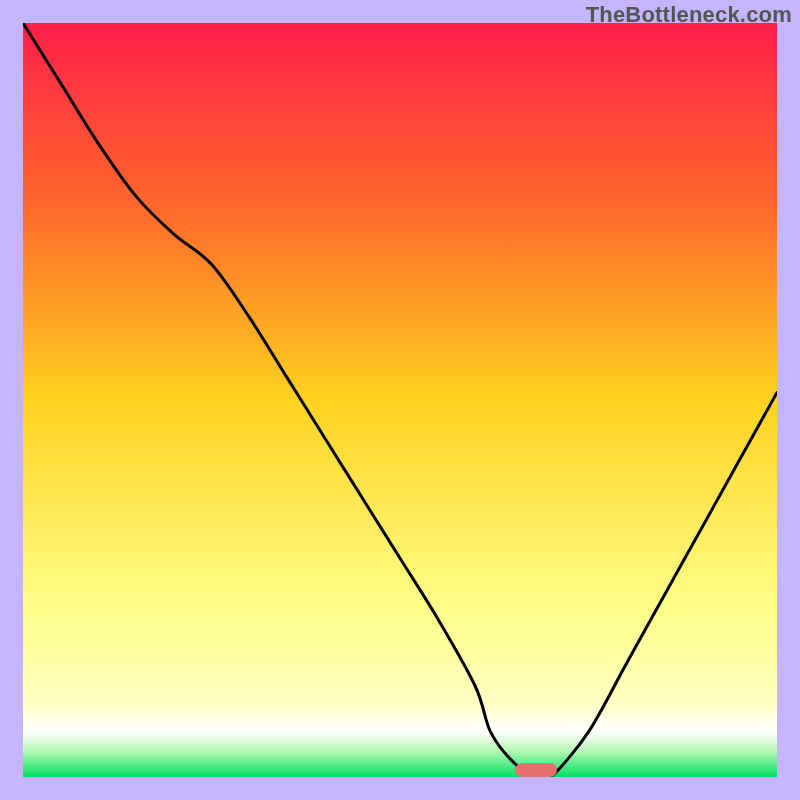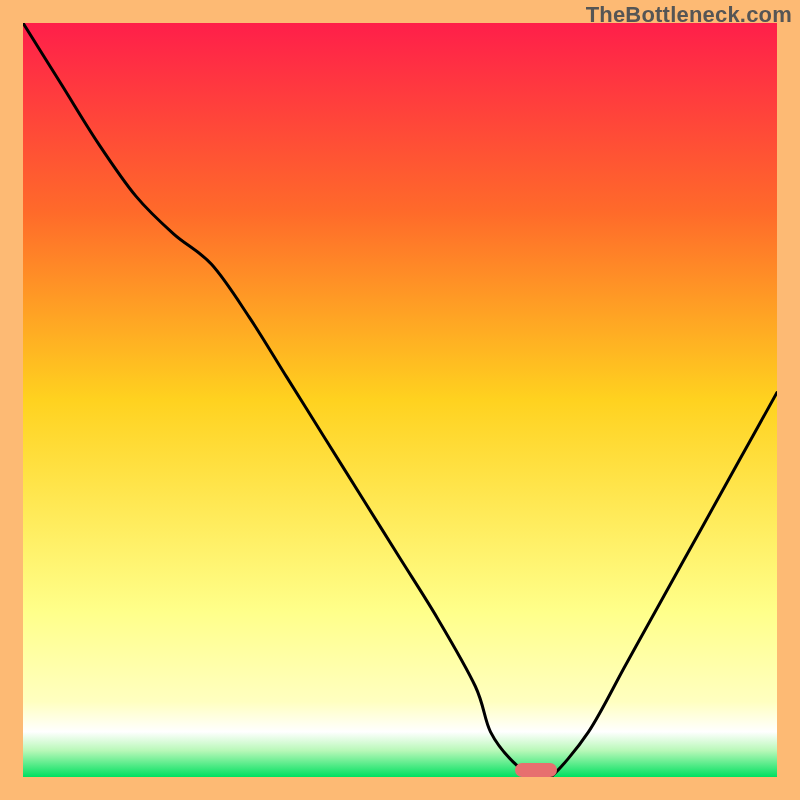--- a/index.html
+++ b/index.html
@@ -8,21 +8,21 @@
     width: 800px;
     height: 800px;
     overflow: hidden;
     font-family: Arial, Helvetica, sans-serif;
     background: #000;
   }
   .canvas {
     position: relative;
     width: 800px;
     height: 800px;
-    background: #fdba74;
+    background: #c4b5fd;
   }
   .plot-area {
     position: absolute;
     left: 23px;
     top: 23px;
     width: 754px;
     height: 754px;
     overflow: hidden;
   }
   .plot-area svg {

